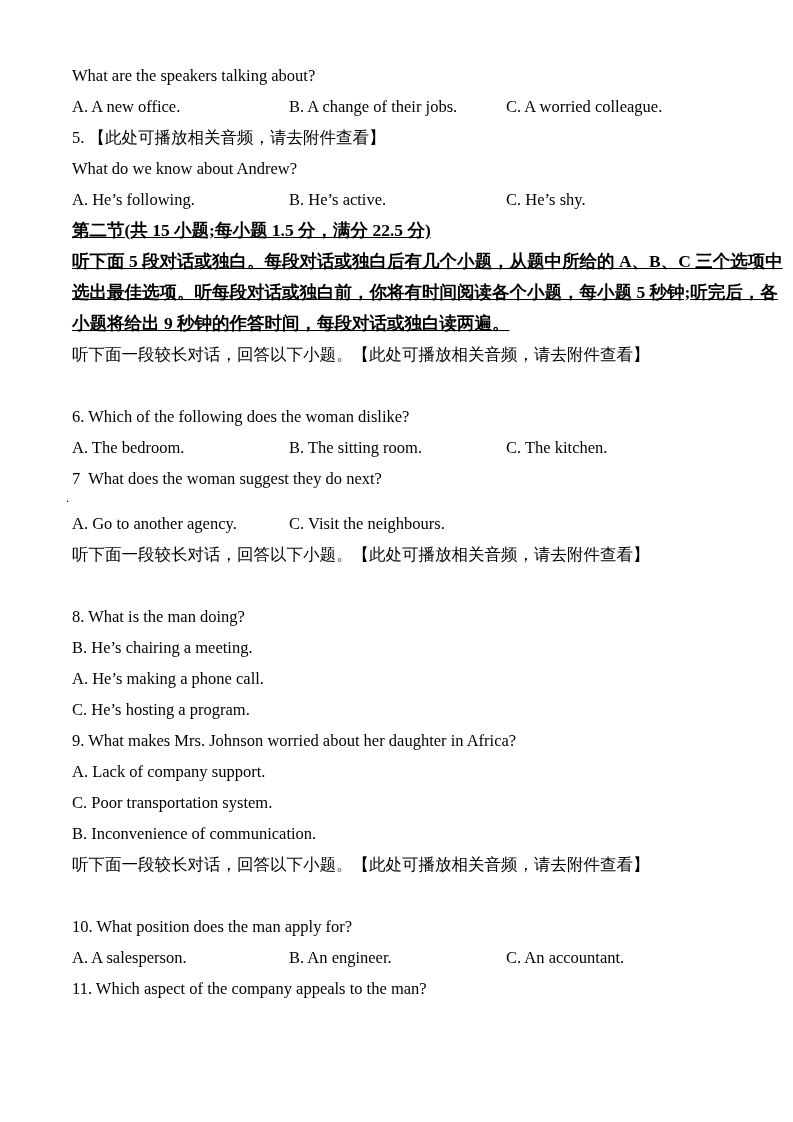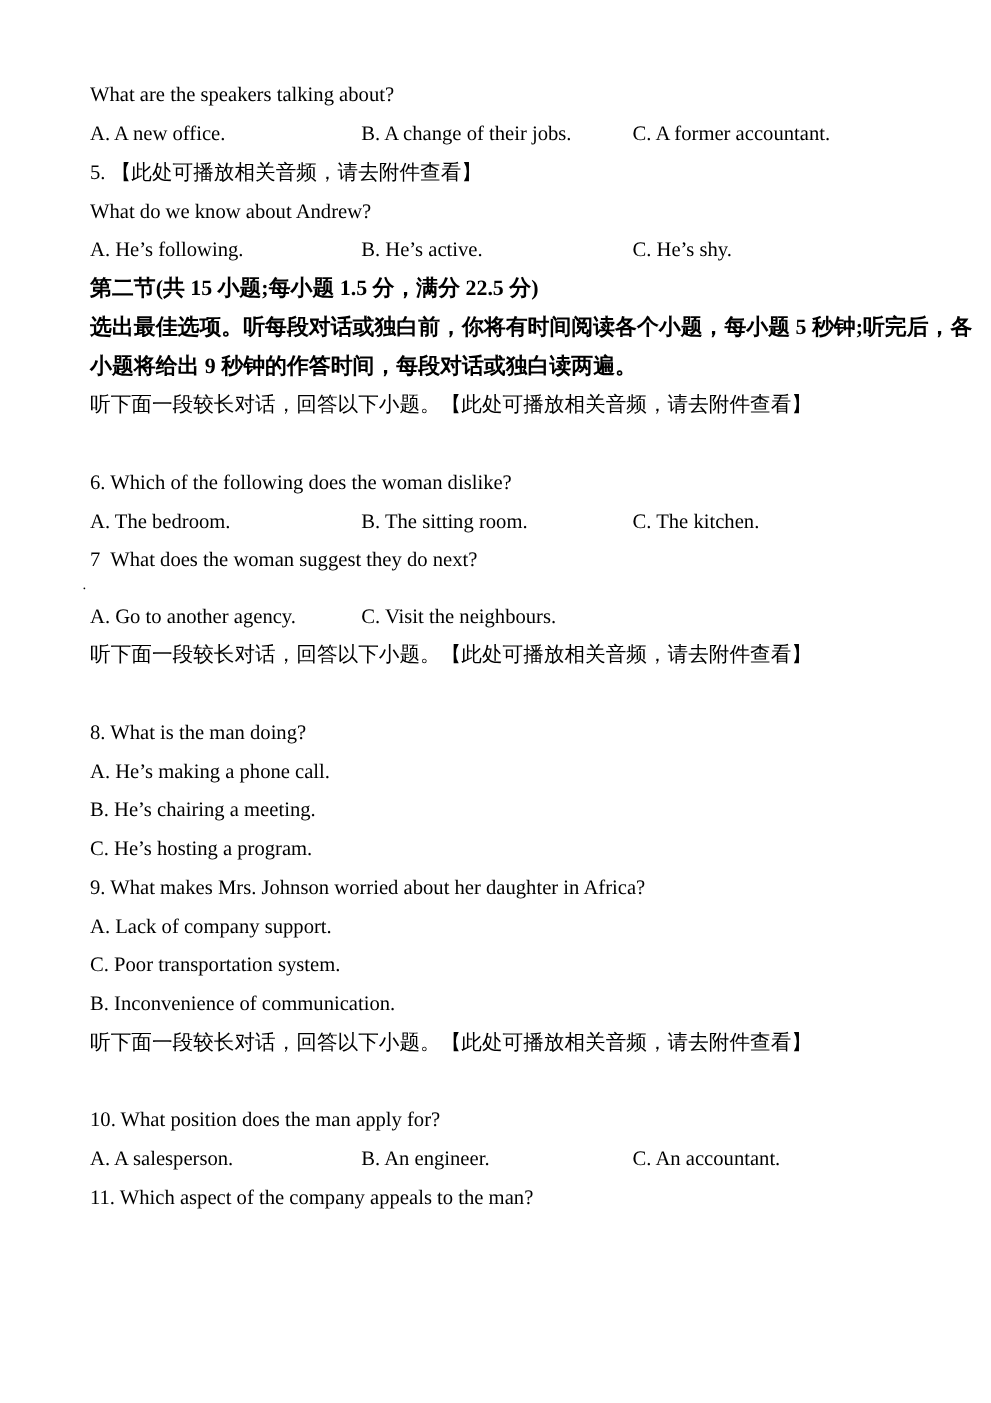--- a/index.html
+++ b/index.html
@@ -21,55 +21,57 @@
     line-height: 31px;
     font-size: 16.5px;
     white-space: pre;
   }
   .opts { display: flex; align-items: center; }
   .opt-a, .opt-b { width: 217px; flex: 0 0 217px; }
   .opt-c { flex: 1; }
   .cn-bold {
     font-weight: 700;
     font-size: 17.5px;
+    text-decoration: underline;
   }
   .blank-line { height: 31px; }
   .stray-line {
     height: 14px;
     line-height: 8px;
     font-size: 12px;
     margin-left: -6px;
   }
 </style>
 </head>
 <body>
 
 <main class="page">
 
   <section>
     <p class="line">What are the speakers talking about?</p>
     <p class="line opts">
       <span class="opt-a">A. A new office.</span>
       <span class="opt-b">B. A change of their jobs.</span>
-      <span class="opt-c">C. A former accountant.</span>
+      <span class="opt-c">C. A worried colleague.</span>
     </p>
   </section>
 
   <section>
     <p class="line">5. 【此处可播放相关音频，请去附件查看】</p>
     <p class="line">What do we know about Andrew?</p>
     <p class="line opts">
       <span class="opt-a">A. He’s following.</span>
       <span class="opt-b">B. He’s active.</span>
       <span class="opt-c">C. He’s shy.</span>
     </p>
   </section>
 
   <section>
     <p class="line cn-bold">第二节(共 15 小题;每小题 1.5 分，满分 22.5 分)</p>
+    <p class="line cn-bold">听下面 5 段对话或独白。每段对话或独白后有几个小题，从题中所给的 A、B、C 三个选项中</p>
     <p class="line cn-bold">选出最佳选项。听每段对话或独白前，你将有时间阅读各个小题，每小题 5 秒钟;听完后，各</p>
     <p class="line cn-bold">小题将给出 9 秒钟的作答时间，每段对话或独白读两遍。</p>
   </section>
 
   <p class="line">听下面一段较长对话，回答以下小题。【此处可播放相关音频，请去附件查看】</p>
   <p class="line blank-line"></p>
 
   <section>
     <p class="line">6. Which of the following does the woman dislike?</p>
     <p class="line opts">
@@ -86,22 +88,22 @@
       <span class="opt-a">A. Go to another agency.</span>
       <span class="opt-c">C. Visit the neighbours.</span>
     </p>
   </section>
 
   <p class="line">听下面一段较长对话，回答以下小题。【此处可播放相关音频，请去附件查看】</p>
   <p class="line blank-line"></p>
 
   <section>
     <p class="line">8. What is the man doing?</p>
+    <p class="line">B. He’s chairing a meeting.</p>
     <p class="line">A. He’s making a phone call.</p>
-    <p class="line">B. He’s chairing a meeting.</p>
     <p class="line">C. He’s hosting a program.</p>
   </section>
 
   <section>
     <p class="line">9. What makes Mrs. Johnson worried about her daughter in Africa?</p>
     <p class="line">A. Lack of company support.</p>
     <p class="line">C. Poor transportation system.</p>
     <p class="line">B. Inconvenience of communication.</p>
   </section>
 

